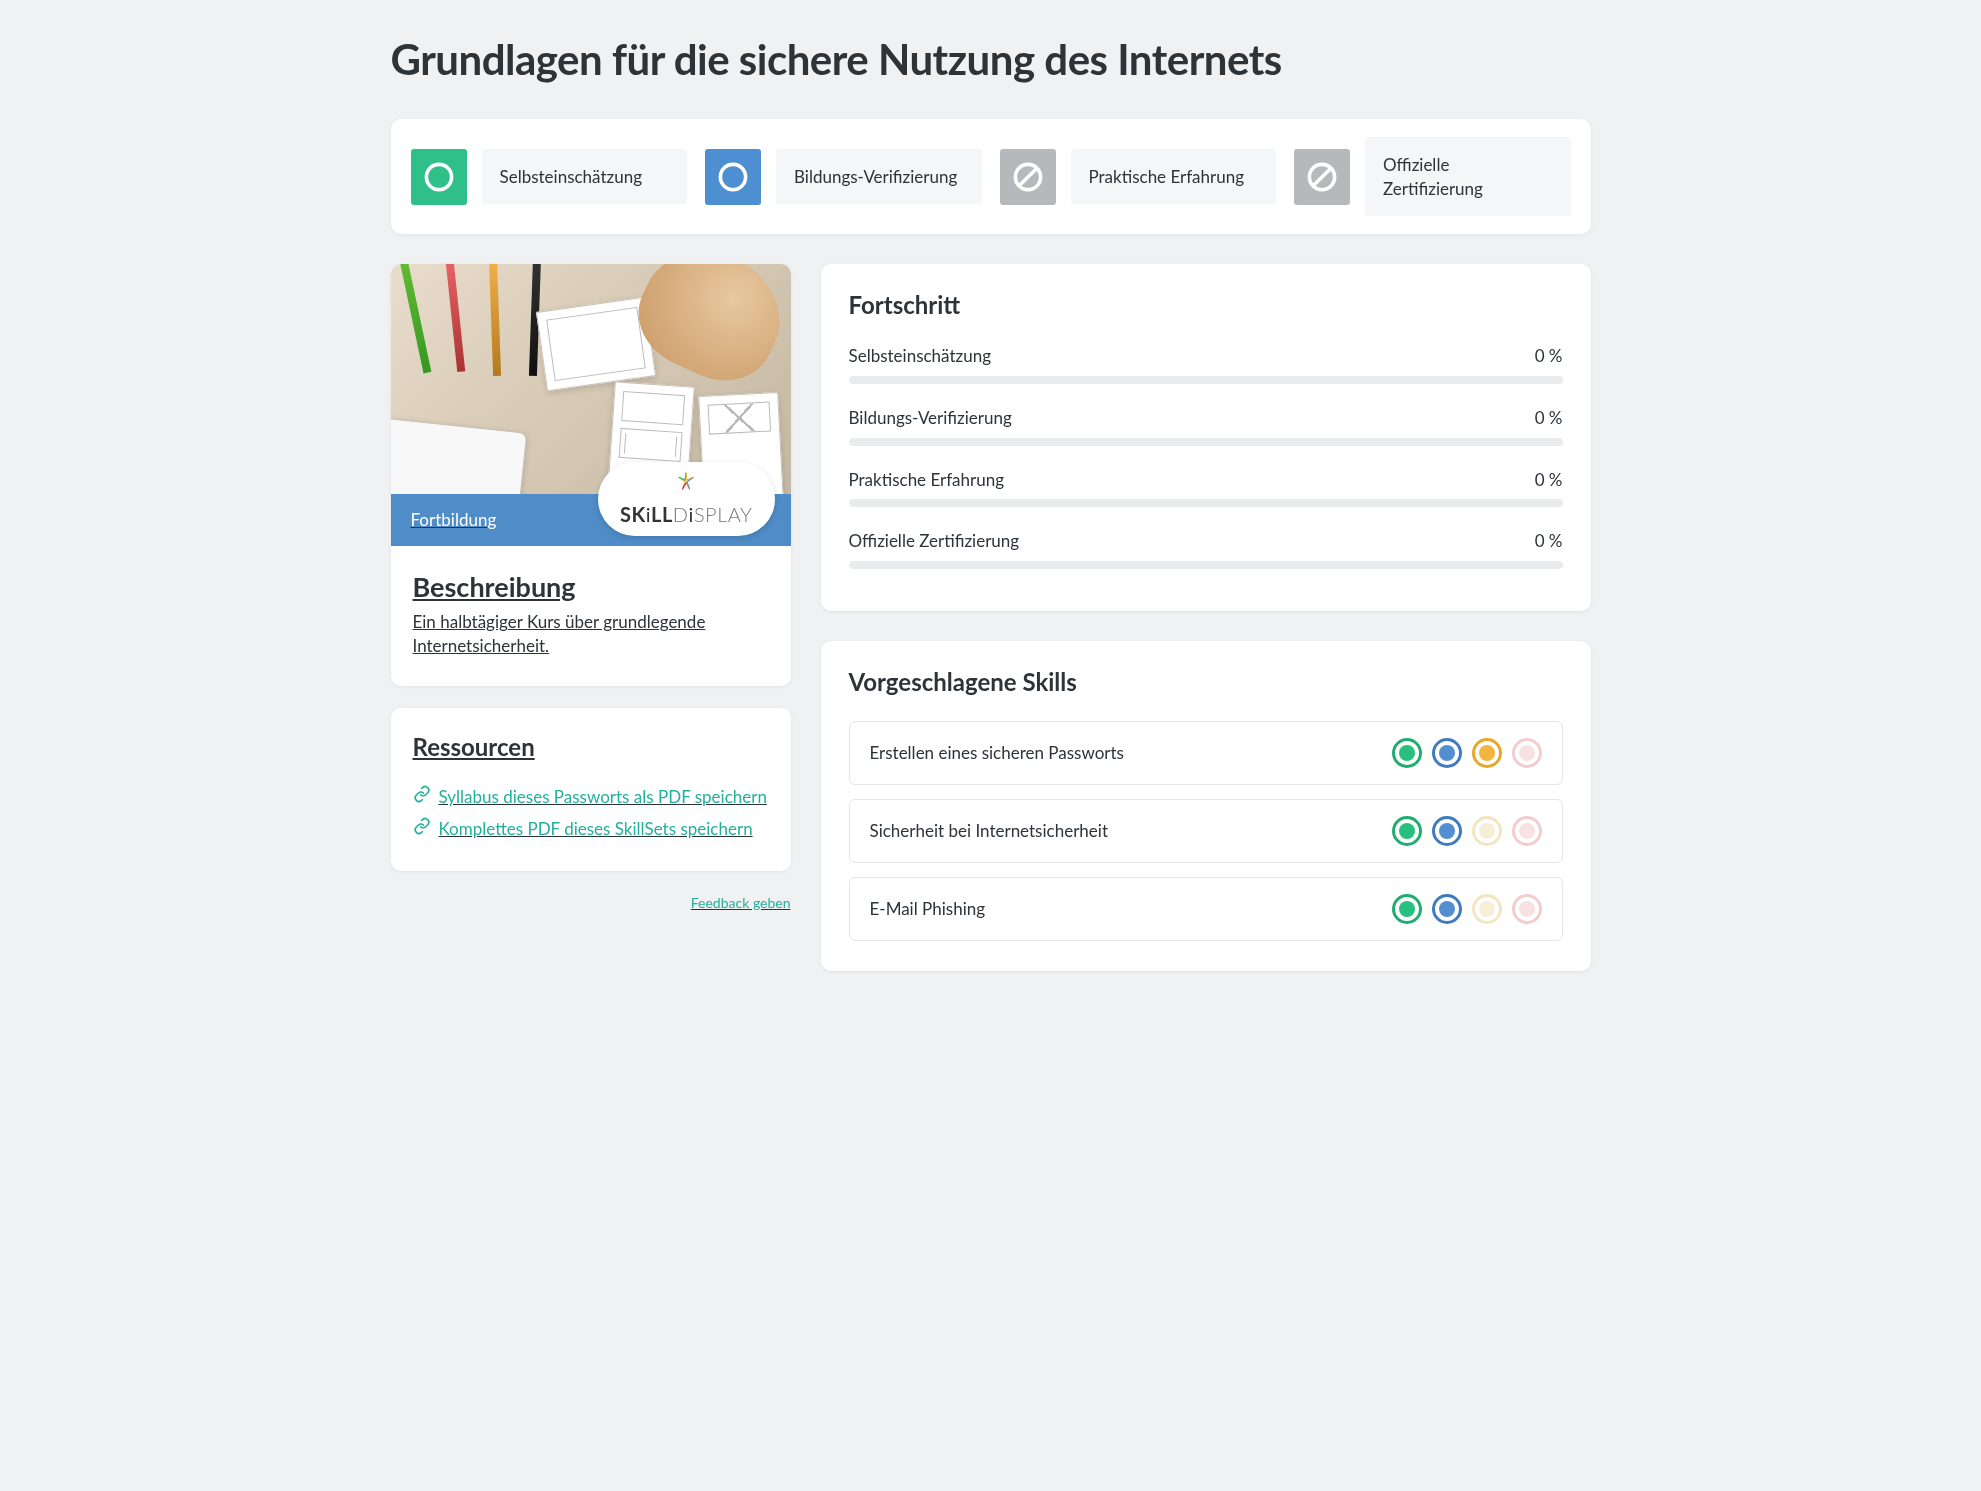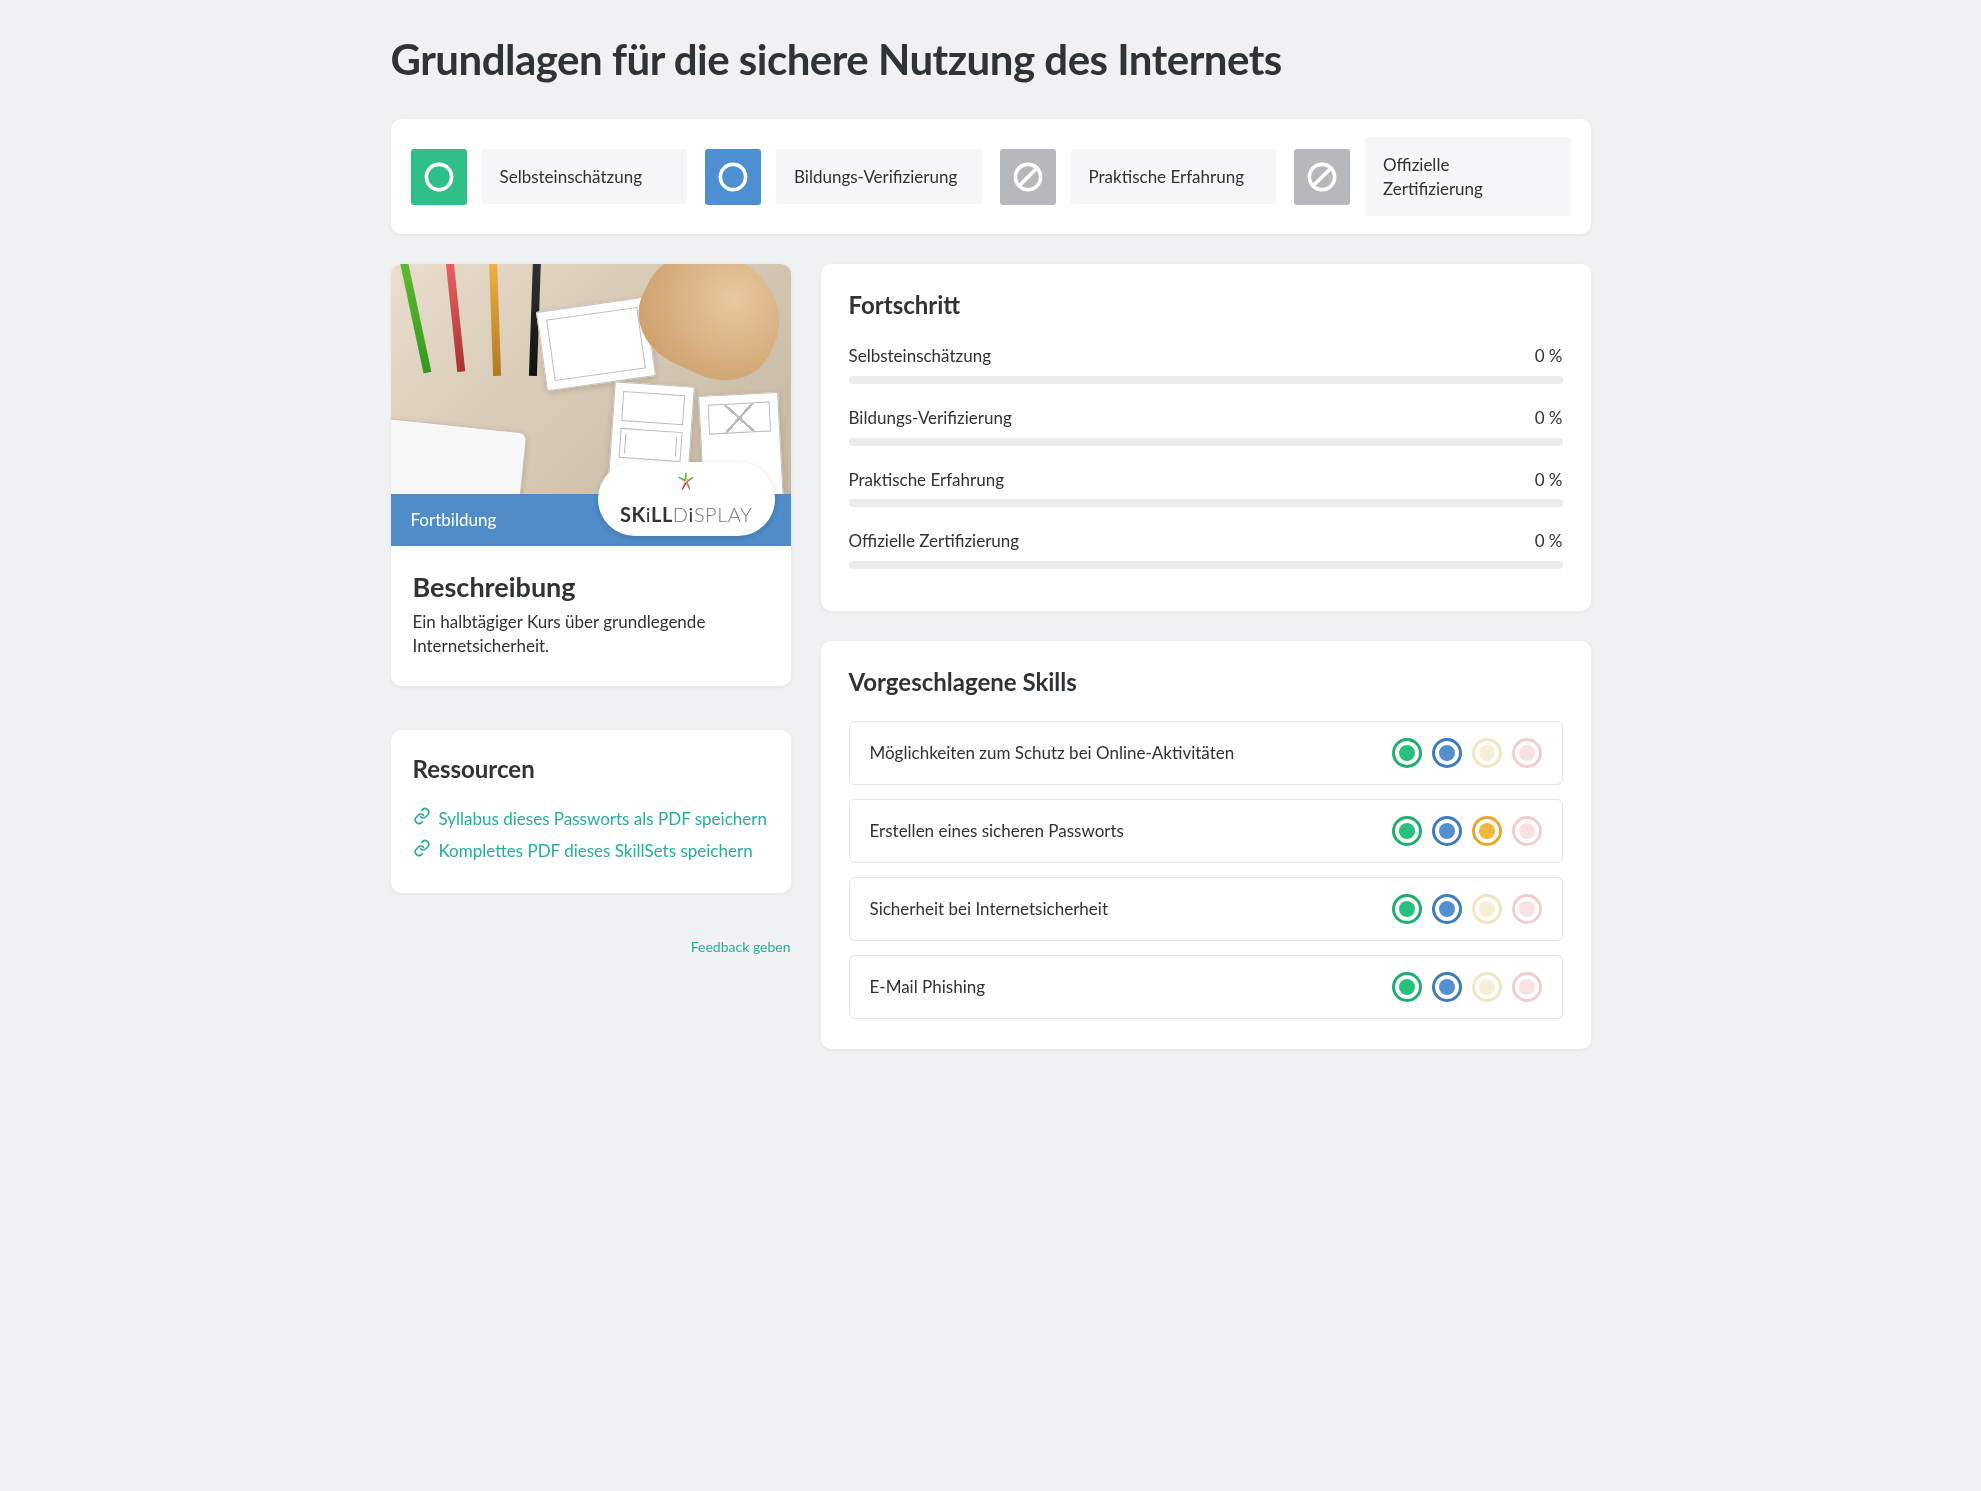--- a/index.html
+++ b/index.html
@@ -74,21 +74,21 @@
     flex:1;
     background:#f5f6f7;
     padding:16px 18px;
     border-radius:3px;
     font-size:17px;
     color:var(--text);
   }
 
   
   .cols{display:flex;gap:30px;align-items:flex-start;}
-  .left{width:400px;flex-shrink:0;display:flex;flex-direction:column;gap:44px;}
+  .left{width:400px;flex-shrink:0;display:flex;flex-direction:column;gap:22px;text-decoration:underline;}
   .right{flex:1;display:flex;flex-direction:column;gap:30px;}
 
   
   .desc-card{overflow:hidden;}
   .desc-image{
     height:230px;
     position:relative;
     background:
       linear-gradient(135deg,#e8dccb 0%,#d9ccb8 40%,#c5b8a3 100%);
     overflow:hidden;
@@ -348,29 +348,20 @@
               </div>
               <div class="prog-track"></div>
             </div>
           </div>
       </div>
 
       <div class="card skills-card">
         <h3>Vorgeschlagene Skills</h3>
         <div>
             <div class="skill-row">
-              <span class="skill-name">Möglichkeiten zum Schutz bei Online-Aktivitäten</span>
-              <div class="dots">
-                <span class="dot green"></span>
-                <span class="dot blue"></span>
-                <span class="dot yellow-faded"></span>
-                <span class="dot pink-faded"></span>
-              </div>
-            </div>
-            <div class="skill-row">
               <span class="skill-name">Erstellen eines sicheren Passworts</span>
               <div class="dots">
                 <span class="dot green"></span>
                 <span class="dot blue"></span>
                 <span class="dot yellow"></span>
                 <span class="dot pink-faded"></span>
               </div>
             </div>
             <div class="skill-row">
               <span class="skill-name">Sicherheit bei Internetsicherheit</span>

